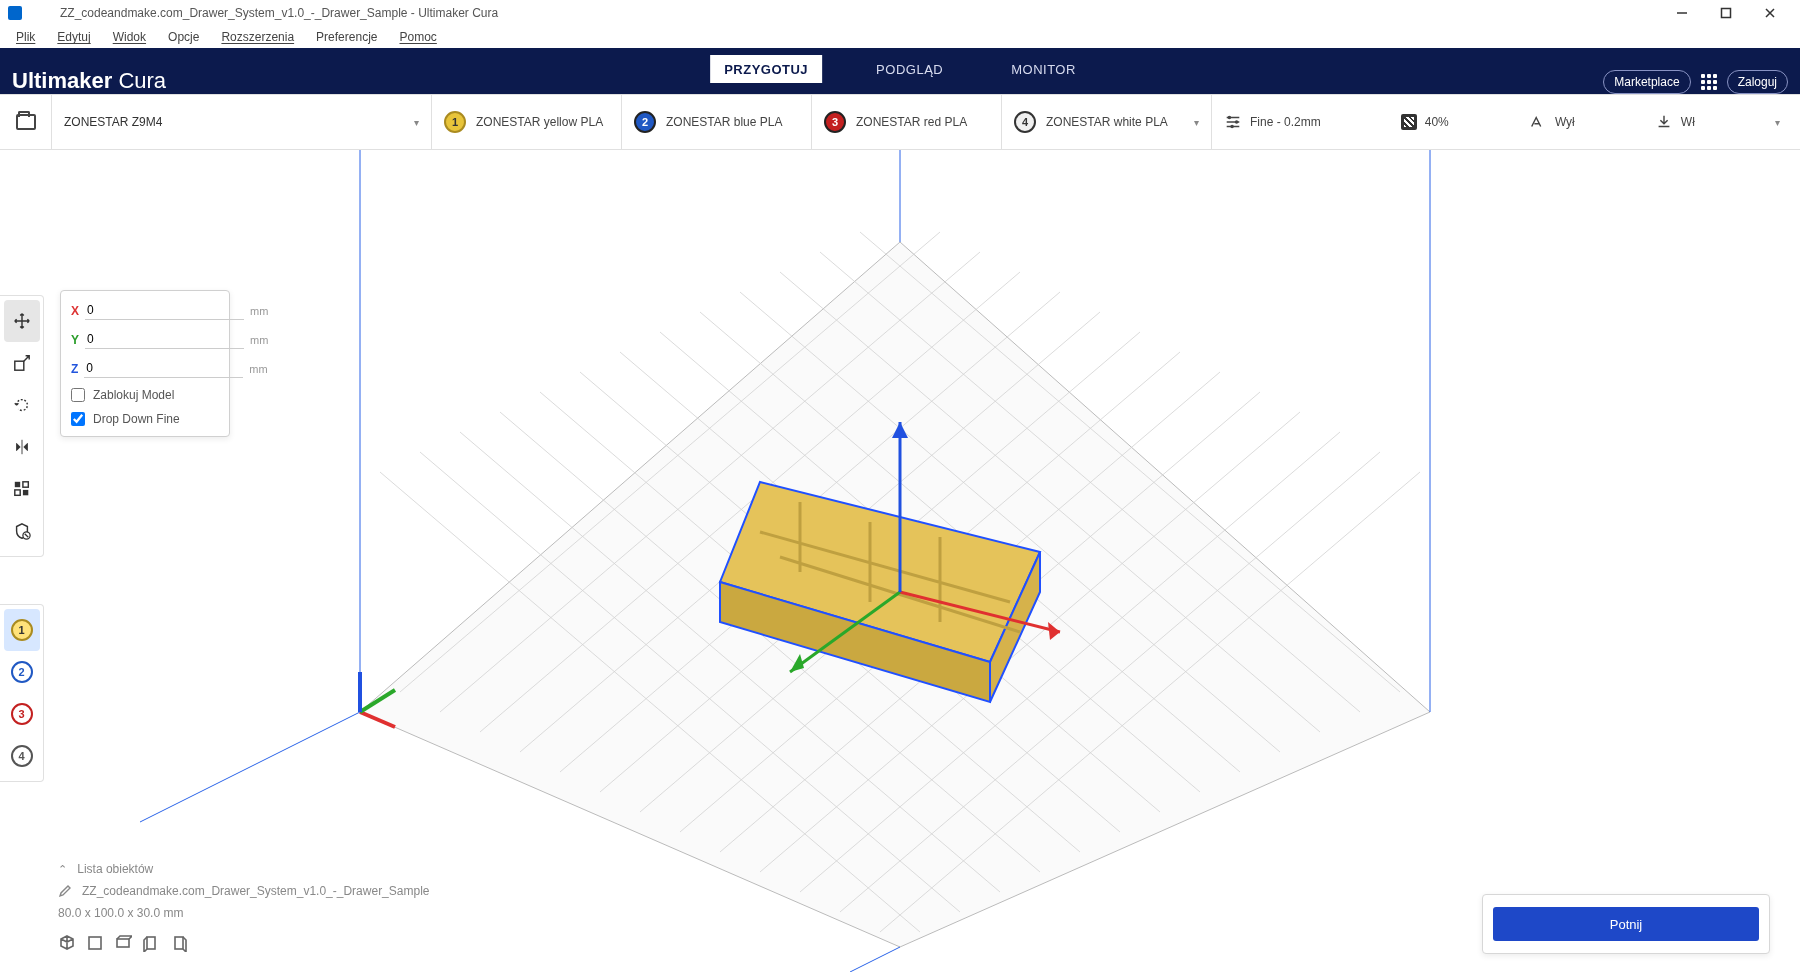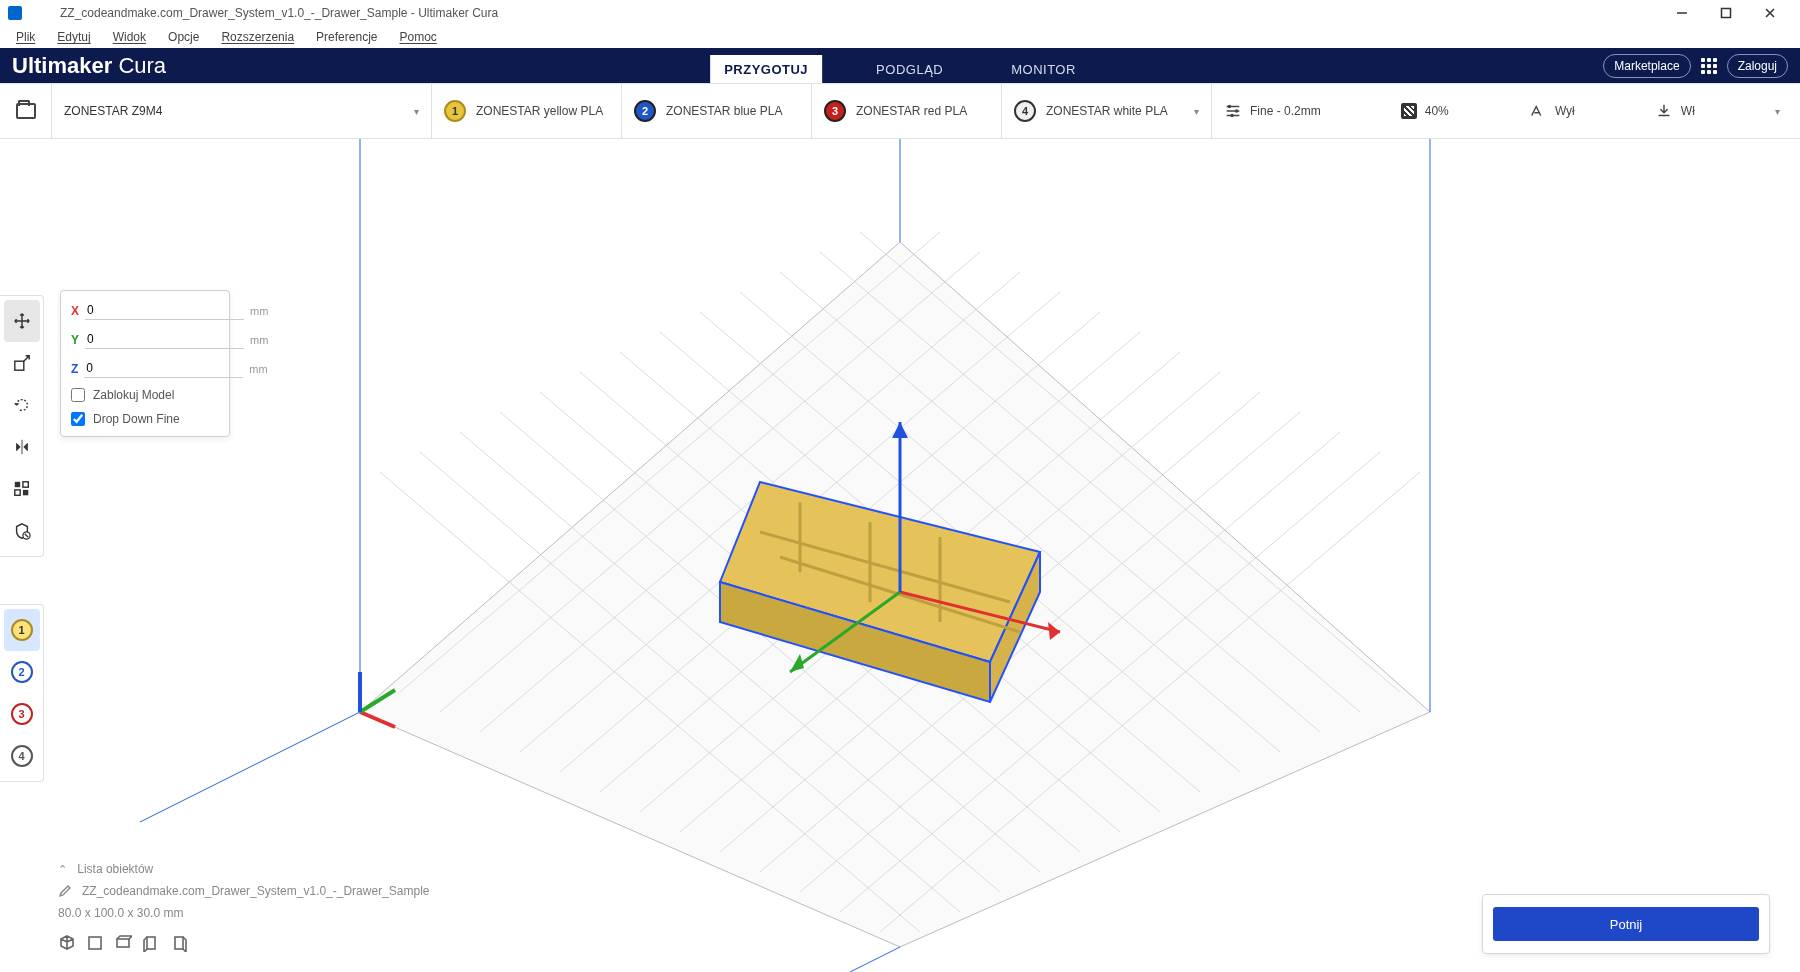--- a/index.html
+++ b/index.html
@@ -12,21 +12,21 @@
 .titlebar-controls { margin-left: auto; display: flex; }
 .titlebar-btn { width: 44px; height: 26px; display: flex; align-items: center; justify-content: center; color: #444; }
 .titlebar-btn svg { width: 12px; height: 12px; }
 
 
 .menubar { height: 22px; display: flex; align-items: center; padding: 0 6px; background: #fff; gap: 2px; }
 .menuitem { padding: 2px 10px; color: #444; border-radius: 3px; }
 .underline { text-decoration: underline; text-underline-offset: 2px; }
 
 
-.header { height: 35px; background: #0c1a4d; display: flex; align-items: center; color: #fff; padding: 0 12px; }
+.header { height: 46px; background: #0c1a4d; display: flex; align-items: flex-end; color: #fff; padding: 0 12px; }
 .logo { font-size: 22px; }
 .logo .bold { font-weight: 700; }
 .logo .light { font-weight: 300; }
 .stage-tabs { position: absolute; left: 50%; top: 48px; transform: translateX(-50%); display: flex; height: 42px; align-items: center; gap: 40px; }
 .stage-tab { color: #d7dbef; font-size: 13px; letter-spacing: 0.5px; padding: 0 14px; height: 28px; display:flex; align-items:center; }
 .stage-tab.active { background: #fff; color:#0c1a4d; border-radius: 0; font-weight:600; }
 .header-right { margin-left: auto; display: flex; align-items: center; gap: 10px; }
 .outline-btn { border: 1px solid #8892c3; color: #fff; padding: 4px 10px; border-radius: 12px; font-size: 12px; }
 .apps-icon { width: 16px; height: 16px; display: grid; grid-template-columns: repeat(3,4px); grid-template-rows: repeat(3,4px); gap: 2px; }
 .apps-icon span { background: #fff; border-radius: 1px; }

